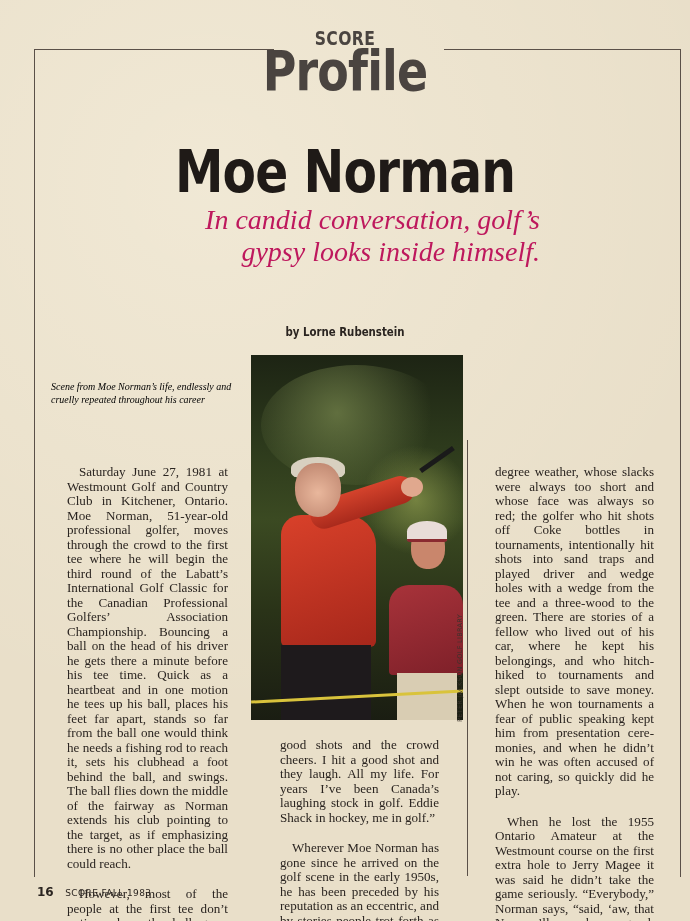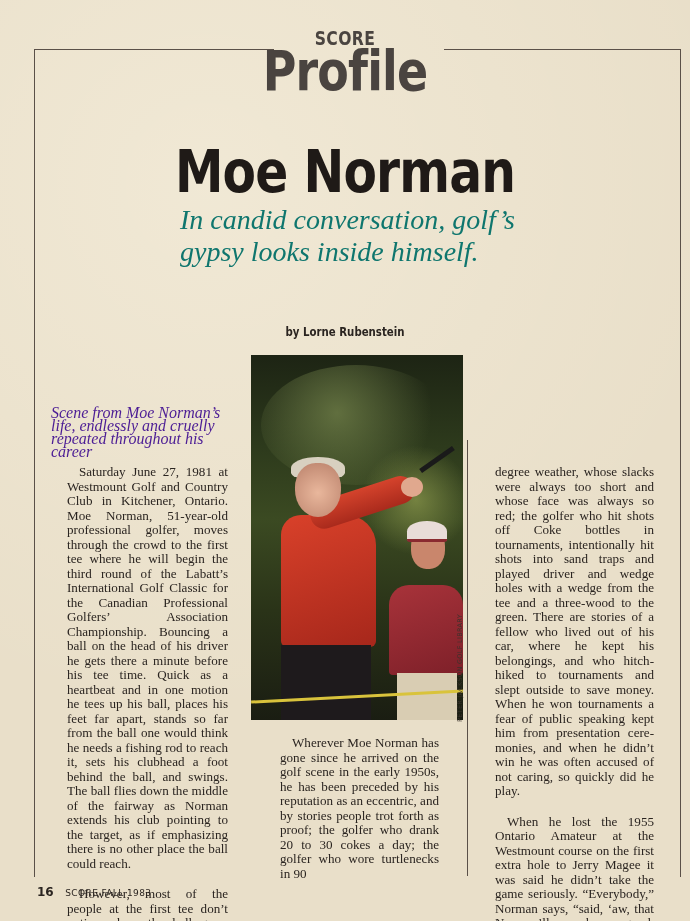--- a/index.html
+++ b/index.html
@@ -25,32 +25,32 @@
     position: absolute; left: 0; width: 690px; top: 41px; text-align: center;
     font-family: "DejaVu Sans", sans-serif; font-weight: bold; font-size: 56px; line-height: 60px;
     color: #4a4440; transform: scaleX(0.82); letter-spacing: -1px;
   }
   .headline {
     position: absolute; left: 0; width: 690px; top: 140px; text-align: center;
     font-family: "DejaVu Sans", sans-serif; font-weight: bold; font-size: 58px; line-height: 64px;
     color: #1f1a17; transform: scaleX(0.84); letter-spacing: -1px;
   }
   .deck {
-    position: absolute; left: 180px; width: 360px; top: 204px; text-align: left;
+    position: absolute; left: 180px; width: 360px; top: 204px; text-align: right;
     font-family: "Liberation Serif", serif; font-style: italic; font-size: 28px; line-height: 32px;
-    color: #0f766e;
+    color: #be185d;
   }
   .byline {
     position: absolute; left: 0; width: 690px; top: 325px; text-align: center;
     font-family: "DejaVu Sans", sans-serif; font-weight: bold; font-size: 12px;
     color: #2a2420; transform: scaleX(0.85);
   }
   .caption {
     position: absolute; left: 51px; top: 380px; width: 190px;
-    font-family: "Liberation Serif", serif; font-style: italic; font-size: 16px; line-height: 13px; color: #4c1d95; margin-top: 26px;
+    font-family: "Liberation Serif", serif; font-style: italic; font-size: 10px; line-height: 13px; color: #000000;
   }
   .col {
     position: absolute; font-size: 13.1px; line-height: 14.5px; text-align: justify; color: #2a2420;
     hyphens: manual;
   }
   .col p { margin: 16px; text-indent: 12px; }
   .col p.noindent { text-indent: 0; }
   .col p.gap { margin-top: 14px; }
   .col-left { left: 51px; top: 449px; width: 193px; }
   .col-mid { left: 264px; top: 722px; width: 191px; }
@@ -127,20 +127,21 @@
   <div class="rope"></div>
 </div>
 <div class="photo-credit">PETER JACKSON GOLF LIBRARY</div>
 
 <div class="col col-left">
   <p>Saturday June 27, 1981 at West­mount Golf and Country Club in Kit­chener, Ontario. Moe Norman, 51-year-old professional golfer, moves through the crowd to the first tee where he will begin the third round of the Labatt’s International Golf Classic for the Canadian Professional Golfers’ Association Championship. Bouncing a ball on the head of his driver he gets there a minute before his tee time. Quick as a heartbeat and in one motion he tees up his ball, places his feet far apart, stands so far from the ball one would think he needs a fishing rod to reach it, sets his clubhead a foot behind the ball, and swings. The ball flies down the middle of the fairway as Norman extends his club pointing to the target, as if em­phasizing there is no other place the ball could reach.</p>
   <p>However, most of the people at the first tee don’t notice where the ball goes. They are too busy laughing, and have been doing so since Norman walked on the tee. He has done it all too quickly, it seems, and with a style so original nobody knows what to make of him. Jim Nelford, next to drive off, plays a very good shot down the fairway and gets applause. As Norman walks off the tee with Nelford he says, resignedly but ob­viously hurt, “See, that’s how it’s been all my life. Other players hit</p>
 </div>
 
 <div class="col col-mid">
+  <p class="noindent">good shots and the crowd cheers. I hit a good shot and they laugh. All my life. For years I’ve been Canada’s laughing stock in golf. Eddie Shack in hockey, me in golf.”</p>
   <p class="gap">Wherever Moe Norman has gone since he arrived on the golf scene in the early 1950s, he has been preceded by his reputation as an eccentric, and by stories people trot forth as proof; the golfer who drank 20 to 30 cokes a day; the golfer who wore turtlenecks in 90</p>
 </div>
 
 <div class="col col-right">
   <p class="noindent">degree weather, whose slacks were always too short and whose face was always so red; the golfer who hit shots off Coke bottles in tournaments, in­tentionally hit shots into sand traps and played driver and wedge holes with a wedge from the tee and a three-wood to the green. There are stories of a fellow who lived out of his car, where he kept his belongings, and who hitch­hiked to tournaments and slept out­side to save money. When he won tournaments a fear of public speaking kept him from presentation cere­monies, and when he didn’t win he was often accused of not caring, so quickly did he play.</p>
   <p>When he lost the 1955 Ontario Amateur at the Westmount course on the first extra hole to Jerry Magee it was said he didn’t take the game seriously. “Everybody,” Norman says, “said, ‘aw, that Norman’ll never be any good. He doesn’t take any time. He just gets up and hits it. He let Magee win. He’ll never be any good.’ Two weeks later I come out to Calgary and win my first Canadian Amateur.”</p>
   <p>To many people, Norman has seem­ed to make a mockery of a game over which we all agonize. He engages in none of the rituals we deem central to effective performance, taking very lit­tle time and apparently not lining up shots. After Norman won the 1956</p>
 </div>
 
 <div class="folio">

